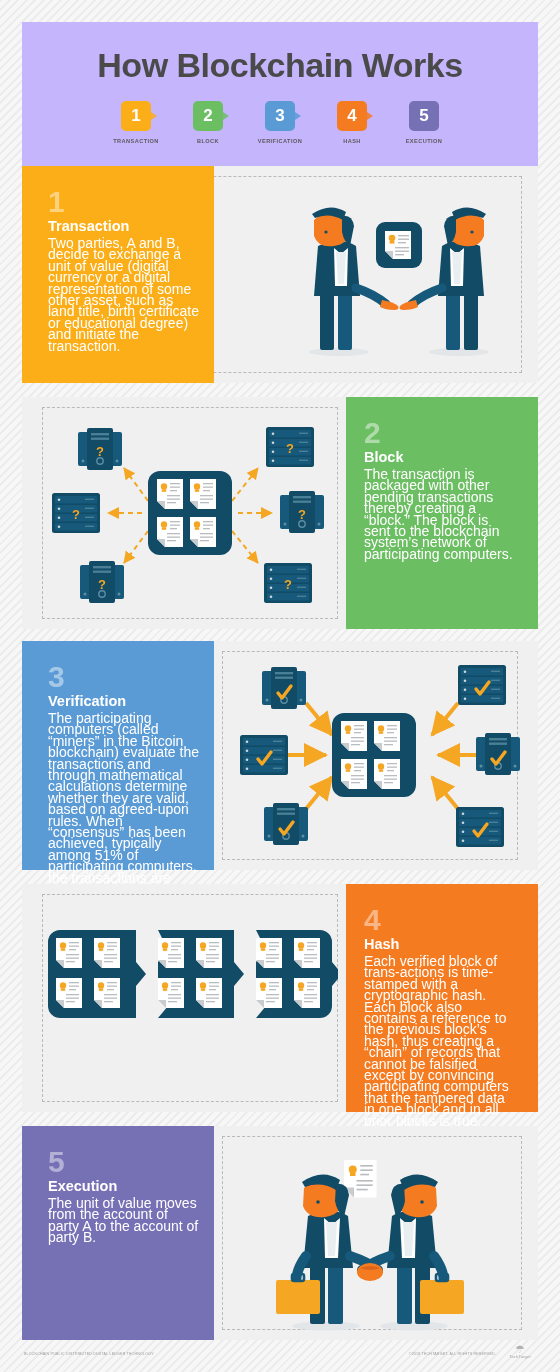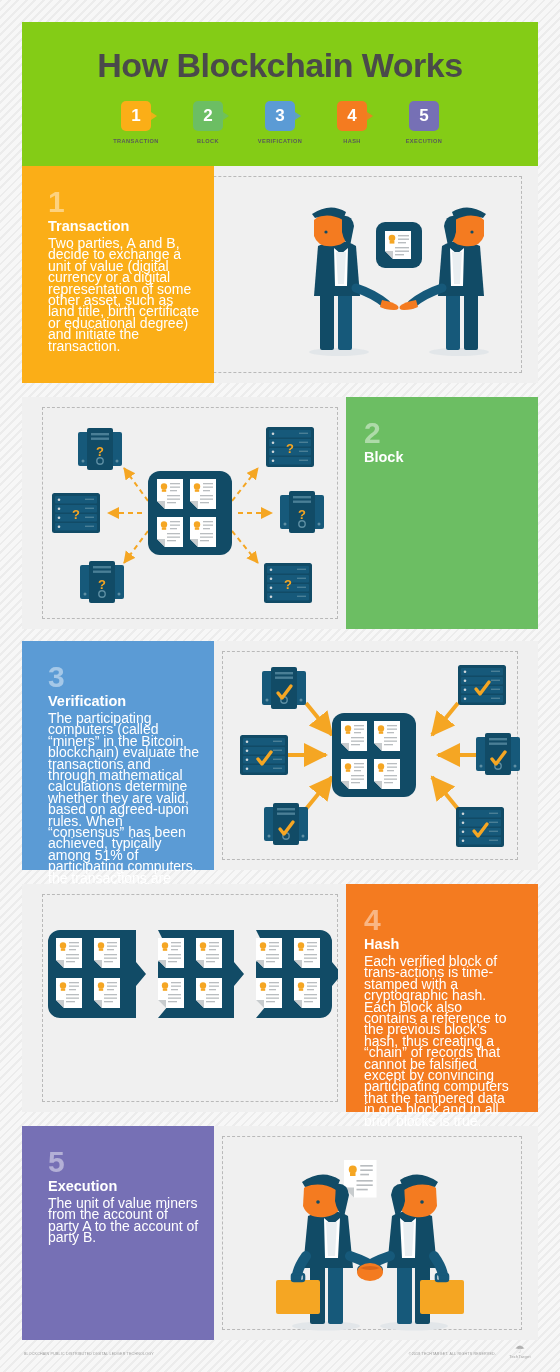--- a/index.html
+++ b/index.html
@@ -15,21 +15,21 @@
     background-image: repeating-linear-gradient(135deg,
       #ececec 0px, #ececec 2px, #f7f7f7 2px, #f7f7f7 6px);
     overflow: hidden;
   }
   .page { position: absolute; left: 0; top: 0; width: 560px; height: 1372px; }
 
   
   .header {
     position: absolute; left: 22px; top: 22px;
     width: 516px; height: 145px;
-    background: #84cc16;
+    background: #c4b5fd;
     text-align: center;
   }
   .title {
     margin-top: 24px;
     font-size: 34px; font-weight: bold; color: #4a4a4a;
     letter-spacing: -0.5px;
   }
   .steps-row {
     margin-top: 16px;
     display: flex; justify-content: center; align-items: flex-start;
@@ -204,20 +204,21 @@
   </div>
 
   <div class="section" style="top:397px;height:232px;">
     <div class="artwell" style="left:20px;right:200px;">
       <div class="dashbox"></div>
     </div>
     <div class="colorblock right" style="background:#6CBE63;"></div>
     <div class="txt right">
       <div class="num">2</div>
       <div class="hd">Block</div>
+      <div class="bd">The transaction is packaged with other pending transactions thereby creating a “block.” The block is sent to the blockchain system’s network of participating computers.</div>
     </div>
 
     <svg width="290" height="200" viewBox="0 0 290 200" style="position:absolute;left:28px;top:16px;">
       <defs>
         <marker id="ar-o" markerWidth="7" markerHeight="7" refX="5.5" refY="3" orient="auto">
           <path d="M0 0 L6 3 L0 6 z" fill="#F5A623"></path>
         </marker>
         <g id="tower">
           <rect x="2" y="4" width="11" height="34" rx="2" fill="#16597a"></rect>
           <rect x="35" y="4" width="11" height="34" rx="2" fill="#16597a"></rect>
@@ -441,21 +442,21 @@
   </div>
 
   <div class="section" style="top:1126px;height:214px;">
     <div class="artwell" style="left:200px;right:16px;">
       <div class="dashbox"></div>
     </div>
     <div class="colorblock left" style="background:#7670B5;"></div>
     <div class="txt left">
       <div class="num">5</div>
       <div class="hd">Execution</div>
-      <div class="bd">The unit of value miners from the account of party A to the account of party B.</div>
+      <div class="bd">The unit of value moves from the account of party A to the account of party B.</div>
     </div>
 
     <svg width="250" height="200" viewBox="0 0 250 200" style="position:absolute;left:232px;top:12px;">
       <ellipse cx="72" cy="188" rx="34" ry="4.5" fill="#e2e6e9"></ellipse>
       <ellipse cx="160" cy="188" rx="34" ry="4.5" fill="#e2e6e9"></ellipse>
 
       <g transform="translate(90,22) scale(1.25)">
           <use href="#doc"></use>
         </g>
 

